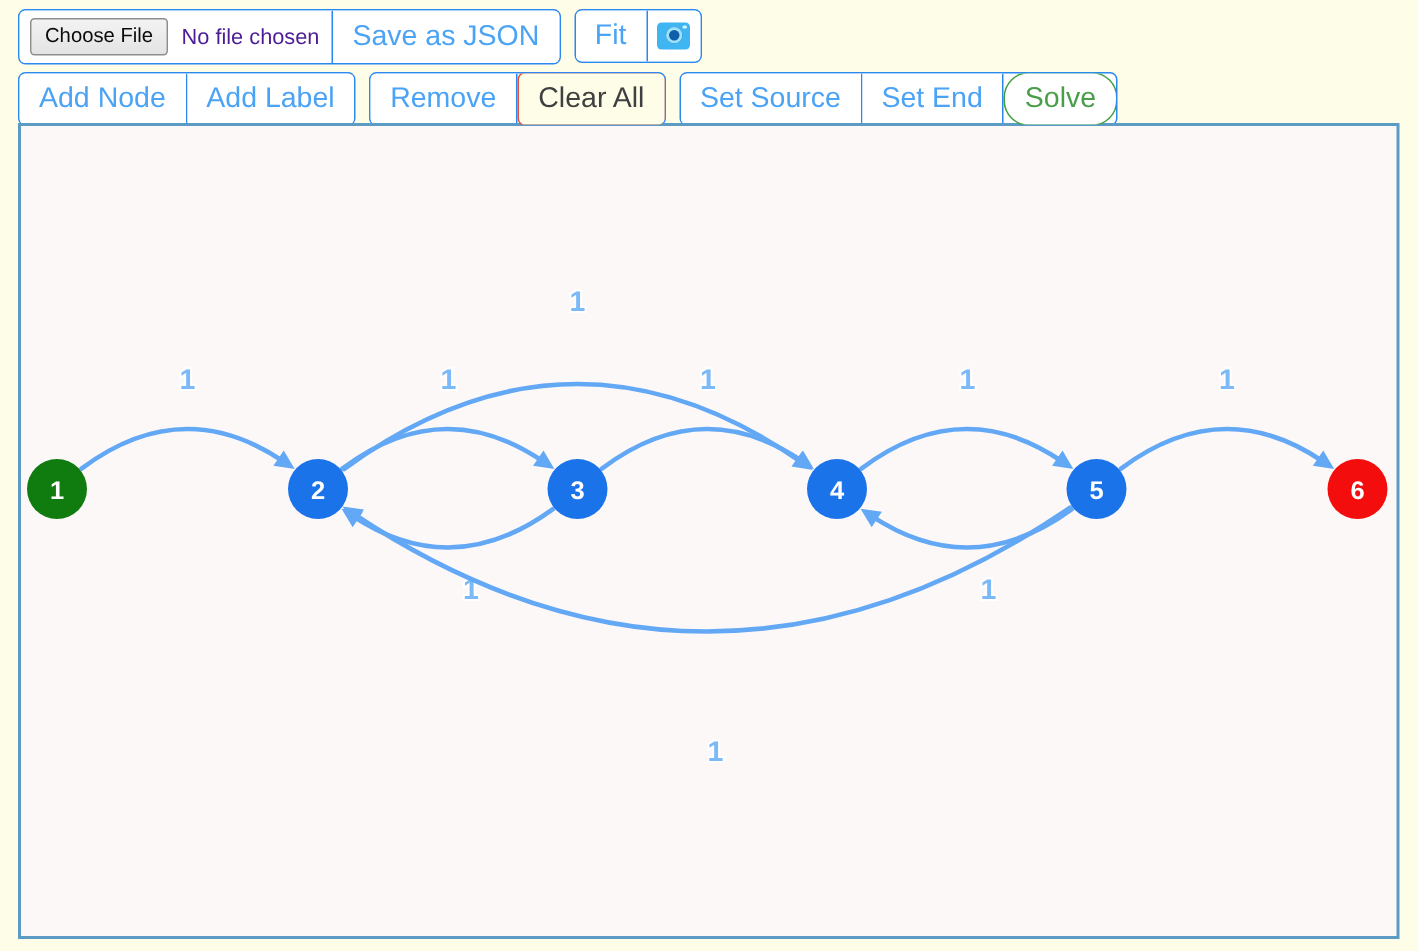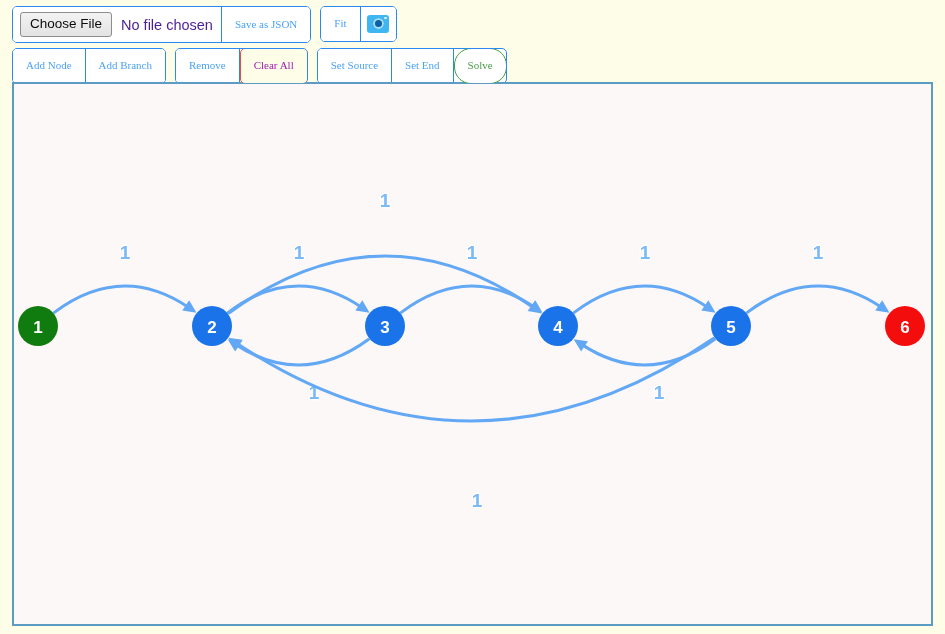--- a/index.html
+++ b/index.html
@@ -23,22 +23,22 @@
 
   .btn-group {
     display: flex;
     border: 1px solid #2b88f0;
     border-radius: 5px;
     background: #ffffff;
     overflow: hidden;
     margin-right: 9px;
   }
   .btn {
-    font-family: Liberation Serif, serif;
-    font-size: 11px;
+    font-family: Liberation Sans, sans-serif;
+    font-size: 19px;
     color: #4ba3f5;
     background: #ffffff;
     border: none;
     border-right: 1px solid #2b88f0;
     padding: 8px 13px 9px 13px;
     line-height: 17px;
     cursor: pointer;
     white-space: nowrap;
   }
   .btn:last-child { border-right: none; }
@@ -97,21 +97,21 @@
     content: "";
     position: absolute;
     right: 2px; top: 1.5px;
     width: 3px; height: 2.5px;
     border-radius: 1px;
     background: #d9f3fd;
   }
 
   
   .btn.danger {
-    color: #a21caf;
+    color: #404040;
     background: #fdfde8;
     border: 1px solid #e8503a;
     border-radius: 5px;
     margin: -1px -1px -1px 0;
     position: relative;
     z-index: 2;
   }
   .group-solve { border-color: #2b88f0; }
   .btn.success {
     color: #4a9e4a;
@@ -179,21 +179,21 @@
         <span class="cam-glyph"></span>
       </button>
     </div>
 
   </div>
 
   <div class="toolbar-row" id="row-actions">
 
     <div class="btn-group">
       <button class="btn">Add Node</button>
-      <button class="btn">Add Branch</button>
+      <button class="btn">Add Label</button>
     </div>
 
     <div class="btn-group">
       <button class="btn">Remove</button>
       <button class="btn danger">Clear All</button>
     </div>
 
     <div class="btn-group group-solve">
       <button class="btn">Set Source</button>
       <button class="btn">Set End</button>

